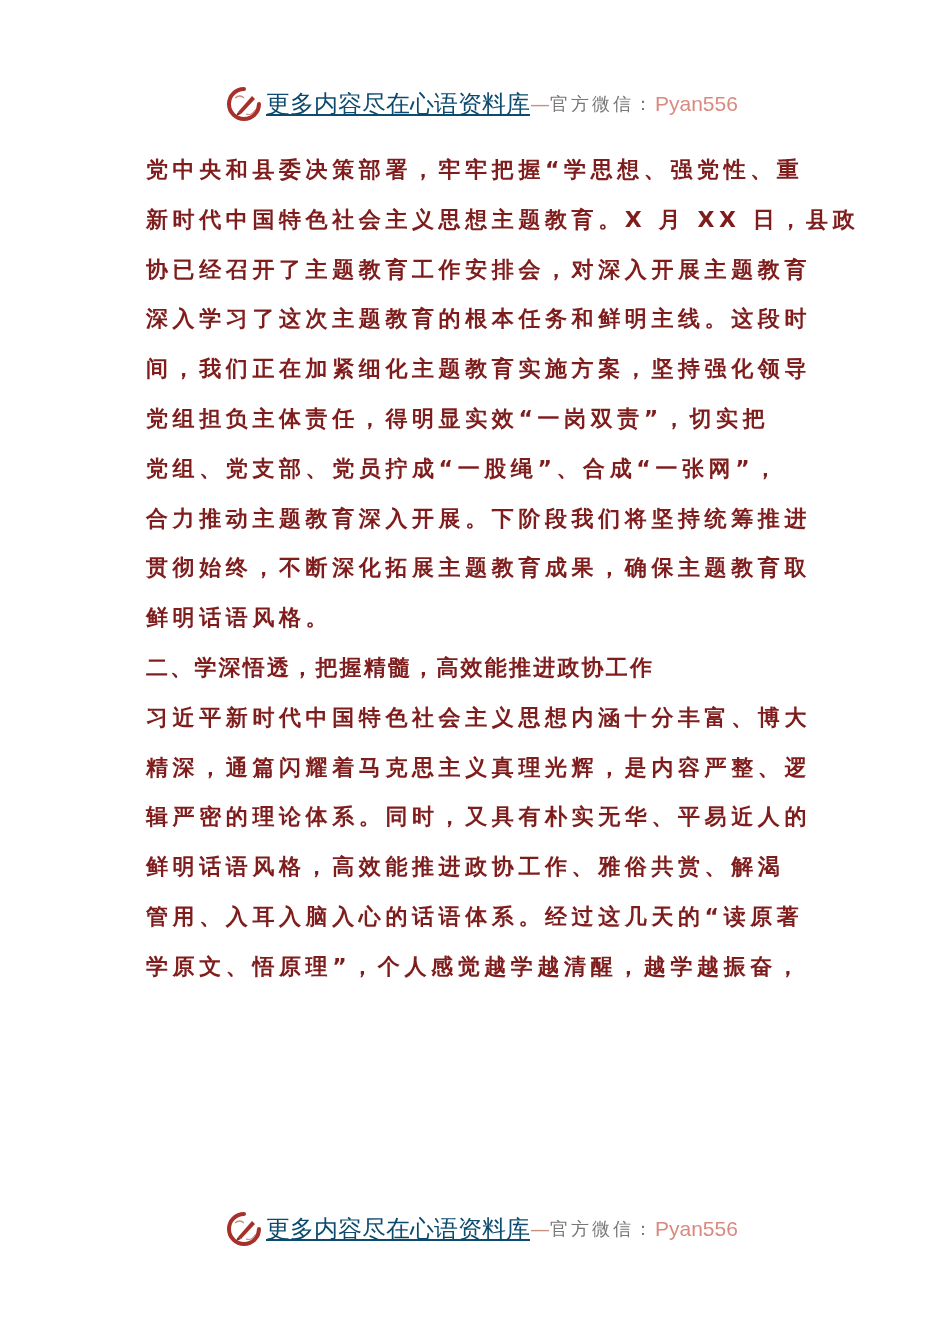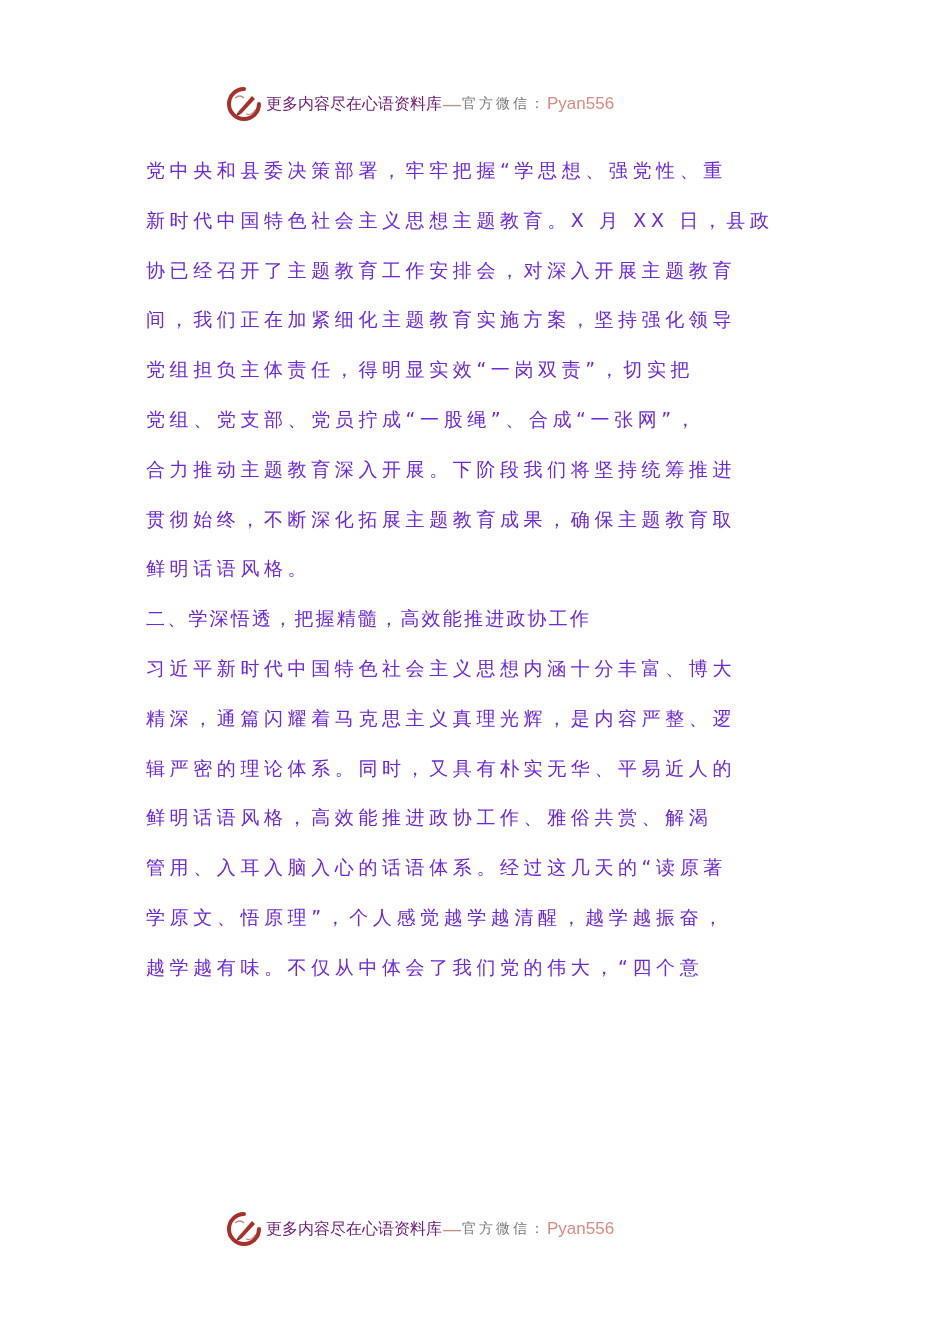--- a/index.html
+++ b/index.html
@@ -25,55 +25,56 @@
     }
     .banner.top { top: 84px; }
     .banner.bottom { top: 1209px; }
     .logo {
       width: 36px;
       height: 36px;
       margin-right: 4px;
       flex: none;
     }
     .banner-main {
-      color: #701a75;
+      color: #0c4a6e;
       font-family: "DejaVu Serif", serif;
-      font-size: 16px;
+      font-size: 24px;
       letter-spacing: 0px;
+      text-decoration: underline;
     }
     .banner-dash {
       color: #c89080;
       font-size: 20px;
     }
     .banner-wechat {
       color: #777777;
       font-family: "DejaVu Serif", serif;
-      font-size: 14px;
+      font-size: 18px;
       letter-spacing: 3px;
     }
     .banner-id {
       color: #d98a80;
       font-family: "Liberation Sans", sans-serif;
-      font-size: 17px;
+      font-size: 21px;
     }
     .content {
       position: absolute;
       left: 146px;
       top: 150px;
       width: 662px;
     }
     .line {
       height: 49.8px;
       line-height: 40px;
-      font-size: 19px;
-      color: #6d28d9;
+      font-size: 22px;
+      color: #7f1d1d;
       white-space: nowrap;
       letter-spacing: 4.6px;
       font-family: "DejaVu Sans", sans-serif;
-      font-weight: 400;
+      font-weight: 700;
     }
     .line.heading {
       letter-spacing: 2.2px;
     }
   </style>
 </head>
 <body>
 
 <div class="banner top">
   <svg class="logo" viewBox="0 0 36 36">
@@ -86,34 +87,34 @@
   <span class="banner-main">更多内容尽在心语资料库</span>
   <span class="banner-dash">—</span>
   <span class="banner-wechat">官方微信：</span>
   <span class="banner-id">Pyan556</span>
 </div>
 
 <div class="content">
   <div class="line">党中央和县委决策部署，牢牢把握“学思想、强党性、重</div>
   <div class="line">新时代中国特色社会主义思想主题教育。X 月 XX 日，县政</div>
   <div class="line">协已经召开了主题教育工作安排会，对深入开展主题教育</div>
+  <div class="line">深入学习了这次主题教育的根本任务和鲜明主线。这段时</div>
   <div class="line">间，我们正在加紧细化主题教育实施方案，坚持强化领导</div>
   <div class="line">党组担负主体责任，得明显实效“一岗双责”，切实把</div>
   <div class="line">党组、党支部、党员拧成“一股绳”、合成“一张网”，</div>
   <div class="line">合力推动主题教育深入开展。下阶段我们将坚持统筹推进</div>
   <div class="line">贯彻始终，不断深化拓展主题教育成果，确保主题教育取</div>
   <div class="line">鲜明话语风格。</div>
   <div class="line heading">二、学深悟透，把握精髓，高效能推进政协工作</div>
   <div class="line">习近平新时代中国特色社会主义思想内涵十分丰富、博大</div>
   <div class="line">精深，通篇闪耀着马克思主义真理光辉，是内容严整、逻</div>
   <div class="line">辑严密的理论体系。同时，又具有朴实无华、平易近人的</div>
   <div class="line">鲜明话语风格，高效能推进政协工作、雅俗共赏、解渴</div>
   <div class="line">管用、入耳入脑入心的话语体系。经过这几天的“读原著</div>
   <div class="line">学原文、悟原理”，个人感觉越学越清醒，越学越振奋，</div>
-  <div class="line">越学越有味。不仅从中体会了我们党的伟大，“四个意</div>
 </div>
 
 <div class="banner bottom">
   <svg class="logo" viewBox="0 0 36 36">
     <path d="M18 3 A15 15 0 1 0 33 18" fill="none" stroke="#a8302a" stroke-width="4" stroke-linecap="round"></path>
     <path d="M12 26 L26 10 L29 13 L15 28 Z" fill="#a8302a"></path>
     <path d="M12 26 L10 30 L15 28" fill="#7a1e1a"></path>
     <path d="M9 12 Q14 8 18 12" fill="none" stroke="#c98a84" stroke-width="1.2"></path>
     <path d="M20 28 Q26 30 29 24" fill="none" stroke="#c98a84" stroke-width="1.2"></path>
   </svg>

